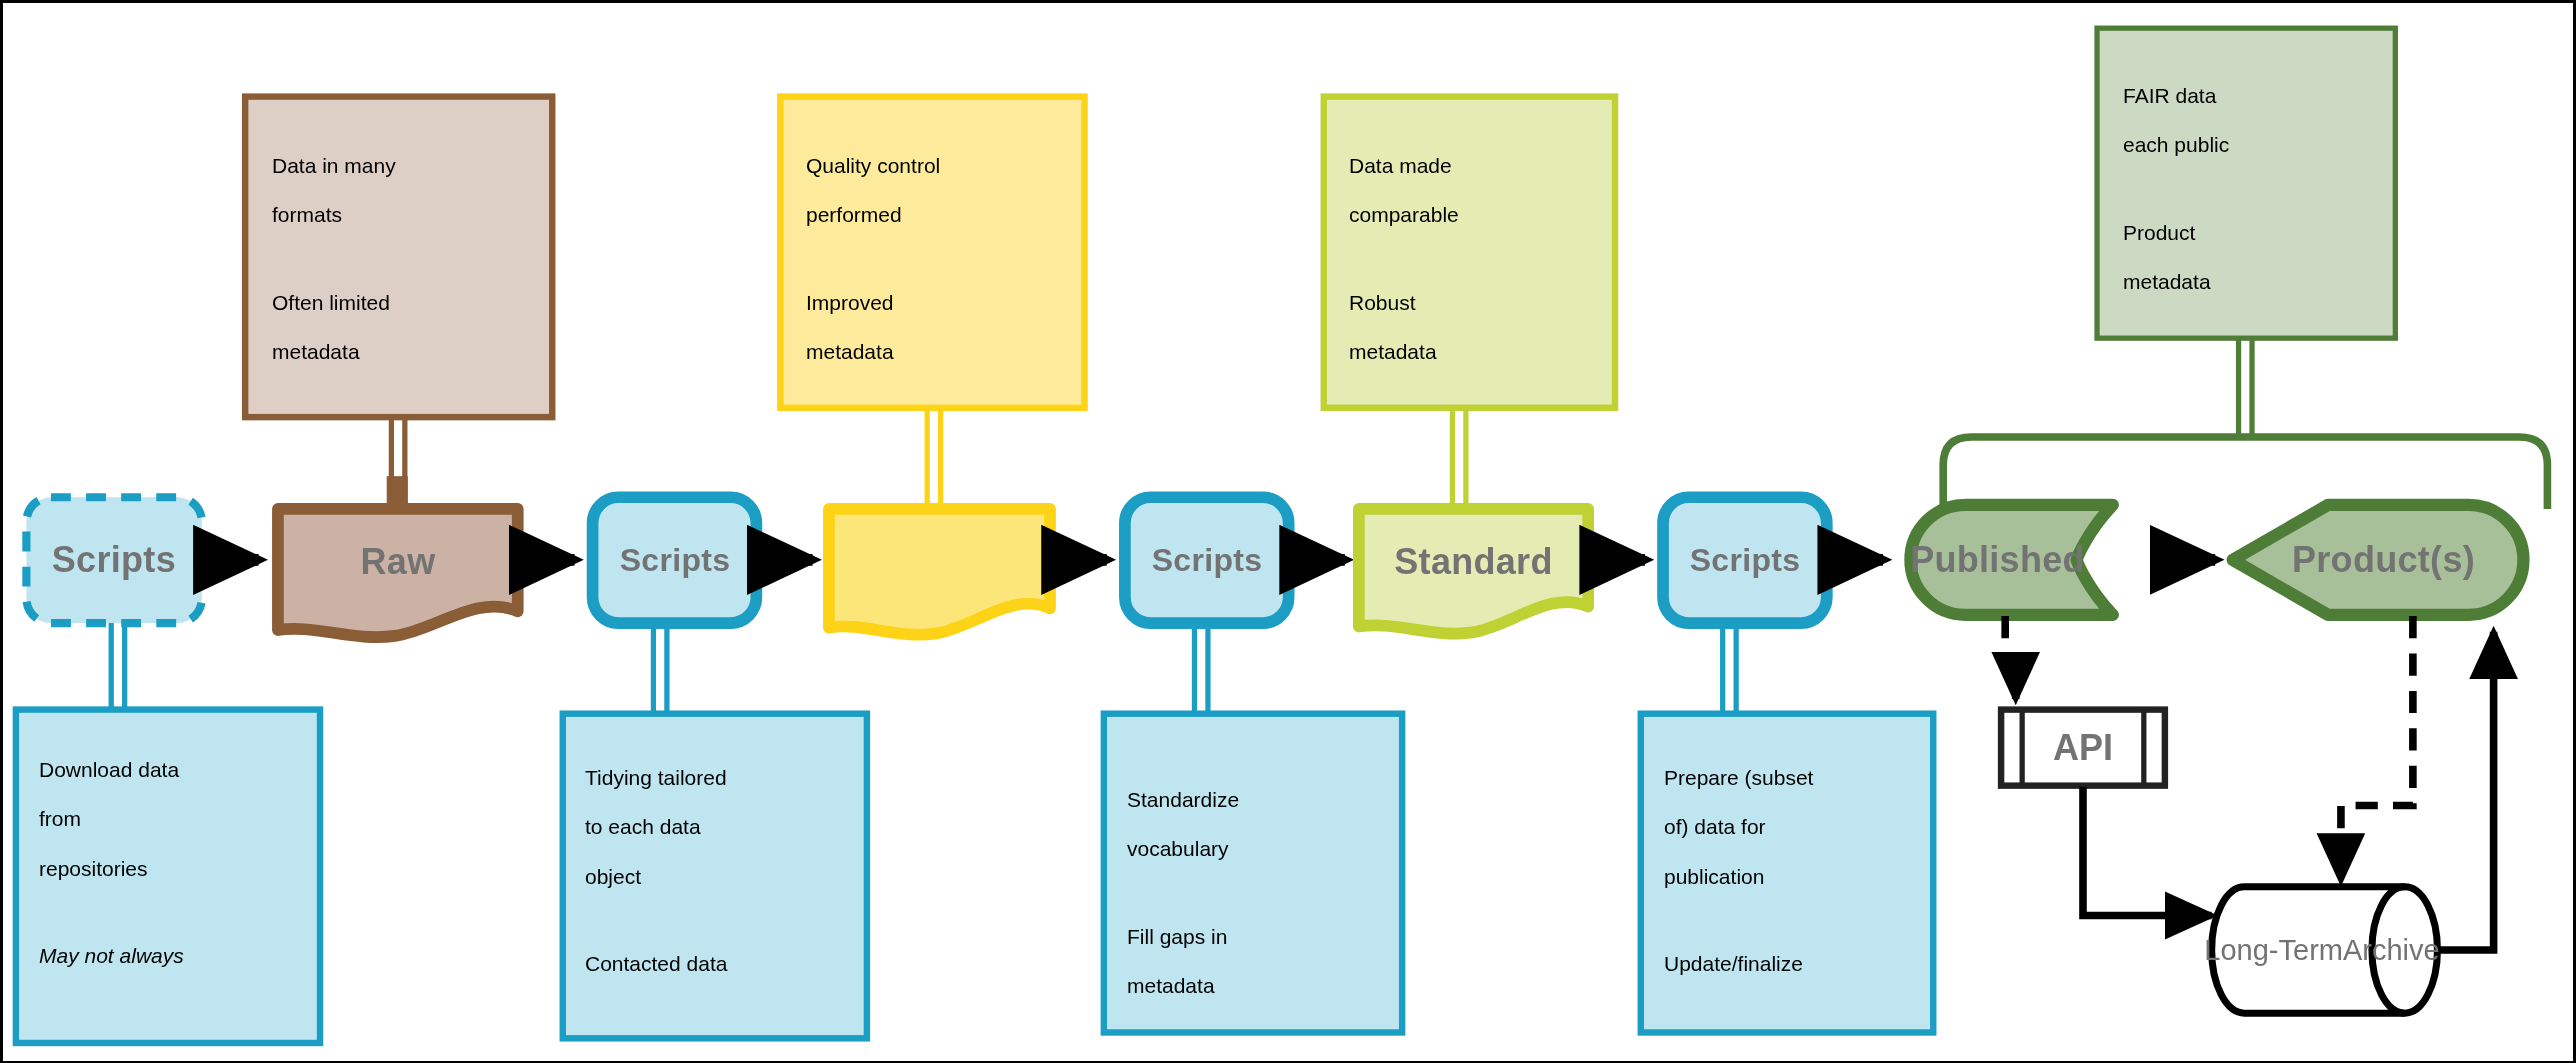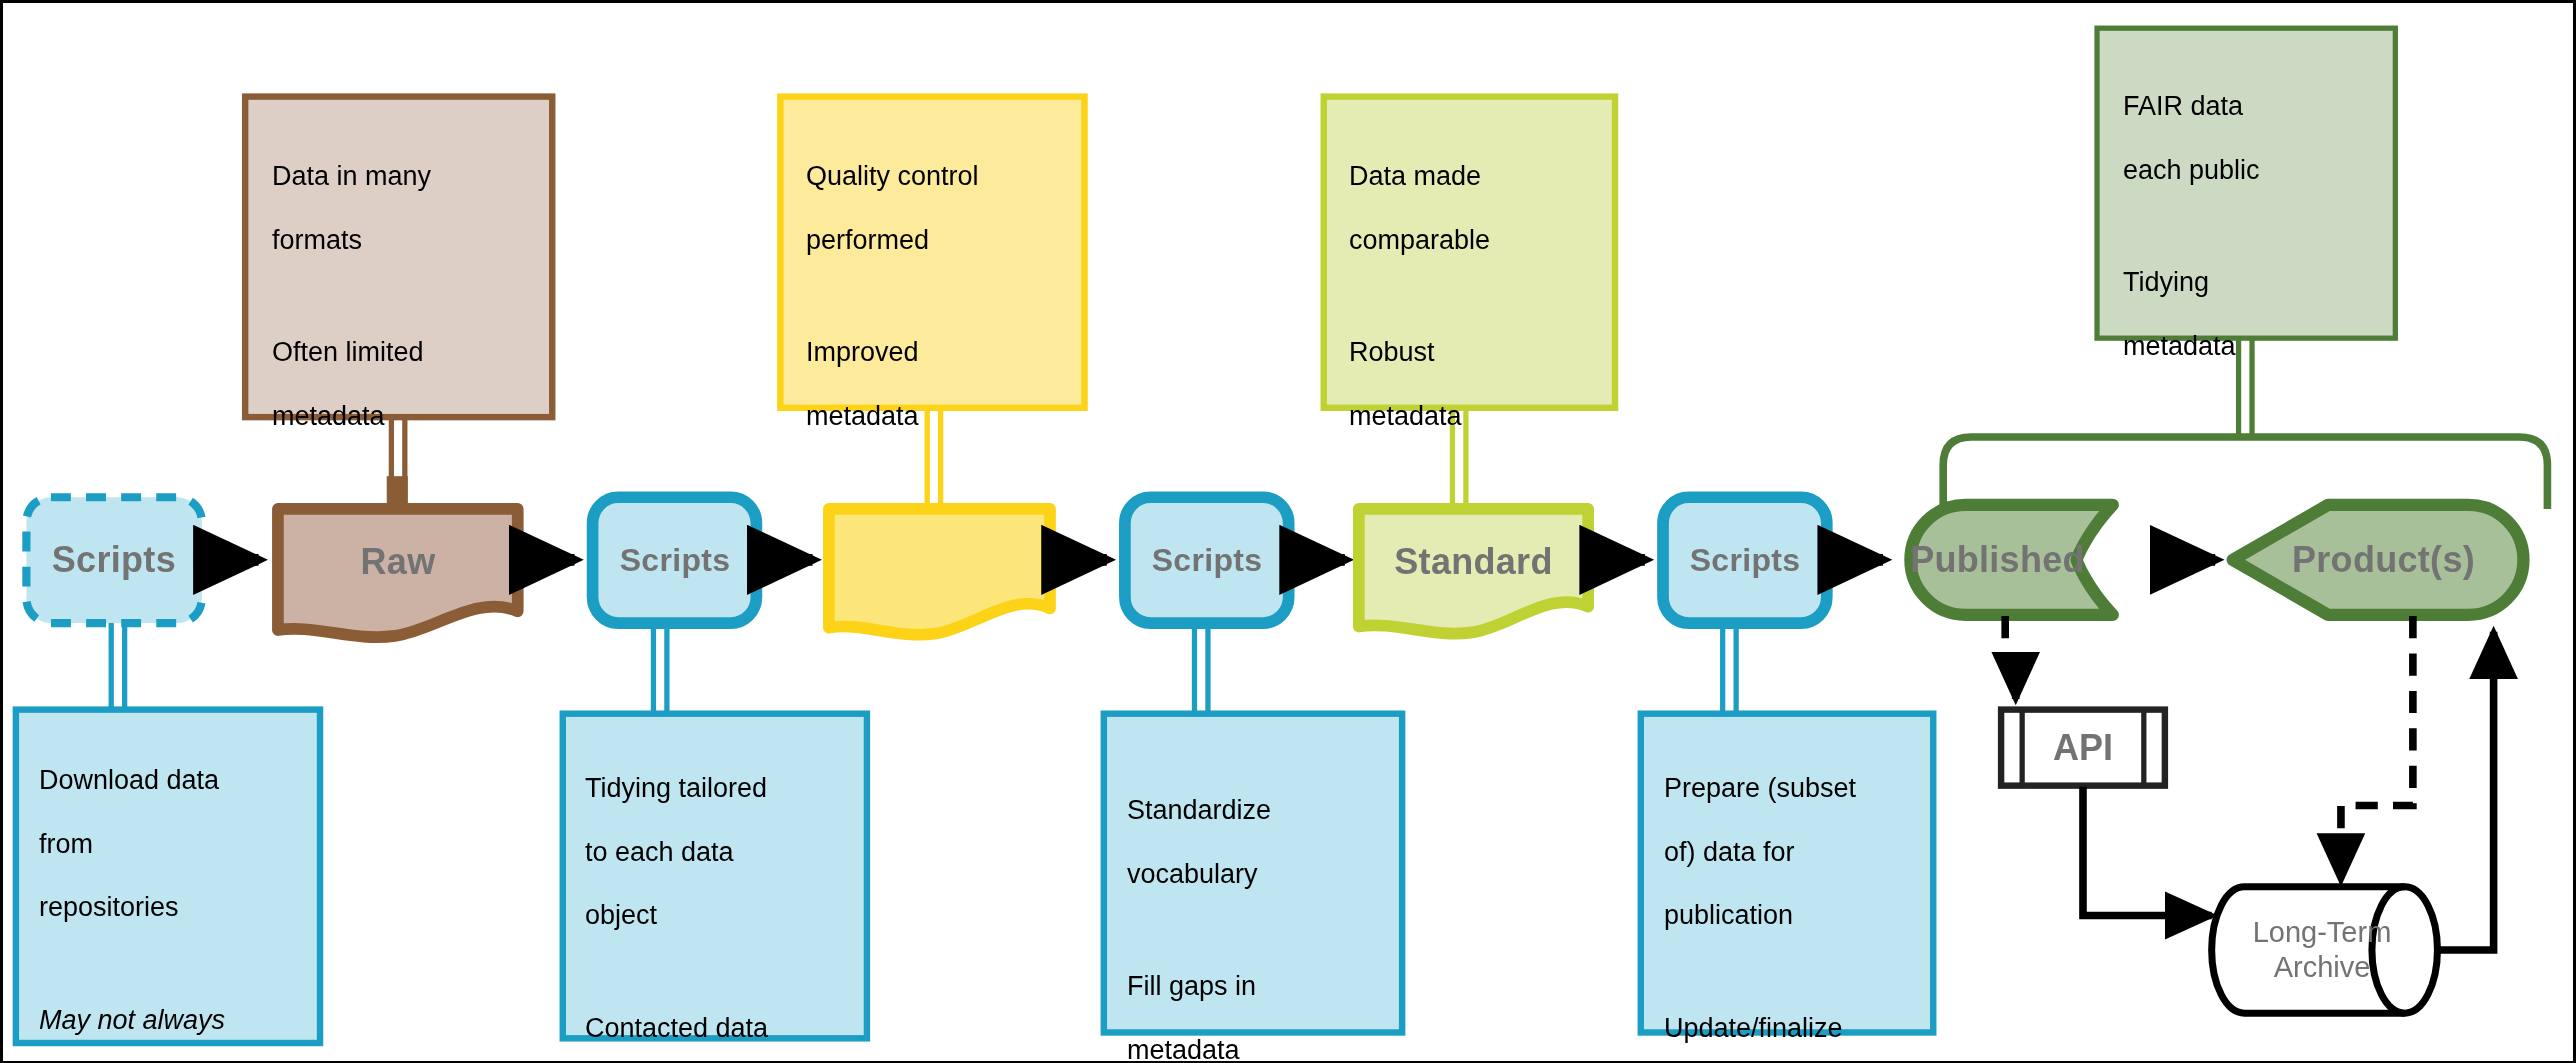--- a/index.html
+++ b/index.html
@@ -21,21 +21,21 @@
     text-align:center;
     color:#737373;
     pointer-events:none;
     white-space:nowrap;
   }
   .node-label{font-size:36px;font-weight:bold;letter-spacing:0.3px;}
   .node-label.small{font-size:32px;}
   .desc{
     position:absolute;
     color:#000;
-    font-size:27px;
+    font-size:21px;
     line-height:1.18;
     text-align:left;
     white-space:pre-line;
   }
   .desc .ital{font-style:italic;display:block;}
   .desc .blk{display:block;}
   .gap{display:block;height:0.62em;}
   .api-label{font-size:36px;font-weight:bold;}
   .arch-label{font-size:29px;line-height:1.2;text-align:center;}
 </style>
@@ -174,21 +174,21 @@
 <div class="lbl node-label" style="left:23.4px;top:494px;width:175px;height:126px;">Scripts</div>
 <div class="lbl node-label" style="left:275px;top:500px;width:240px;height:117px;">Raw</div>
 <div class="lbl node-label small" style="left:590px;top:494px;width:164px;height:126px;">Scripts</div>
 <div class="lbl node-label small" style="left:1122px;top:494px;width:164px;height:126px;">Scripts</div>
 <div class="lbl node-label" style="left:1356px;top:500px;width:229px;height:117px;">Standard</div>
 <div class="lbl node-label small" style="left:1660px;top:494px;width:164px;height:126px;">Scripts</div>
 <div class="lbl node-label" style="left:1907px;top:502px;width:175px;height:110px;">Published</div>
 <div class="lbl node-label" style="left:2252px;top:502px;width:257px;height:110px;">Product(s)</div>
 
 <div class="lbl api-label" style="left:2019px;top:707px;width:122px;height:76px;">API</div>
-<div class="lbl" style="left:2234px;top:884px;width:170px;height:126px;flex-direction:column;justify-content:center;">
+<div class="lbl" style="left:2234px;top:884px;width:170px;height:126px;justify-content:center;">
   <span class="arch-label">Long-Term</span>
   <span class="arch-label">Archive</span>
 </div>
 
 <div class="desc" style="left:269px;top:126px;width:263px;">
   <span class="blk">Data in many</span>
   <span class="blk">formats</span>
   <span class="gap"></span>
   <span class="blk">Often limited</span>
   <span class="blk">metadata</span>
@@ -207,21 +207,21 @@
   <span class="blk">comparable</span>
   <span class="gap"></span>
   <span class="blk">Robust</span>
   <span class="blk">metadata</span>
 </div>
 
 <div class="desc" style="left:2120px;top:56px;width:269px;">
   <span class="blk">FAIR data</span>
   <span class="blk">each public</span>
   <span class="gap"></span>
-  <span class="blk">Tidying</span>
+  <span class="blk">Product</span>
   <span class="blk">metadata</span>
 </div>
 
 <div class="desc" style="left:36px;top:730px;width:275px;">
   <span class="blk">Download data</span>
   <span class="blk">from</span>
   <span class="blk">repositories</span>
   <span class="gap"></span>
   <span class="ital">May not always</span>
   

